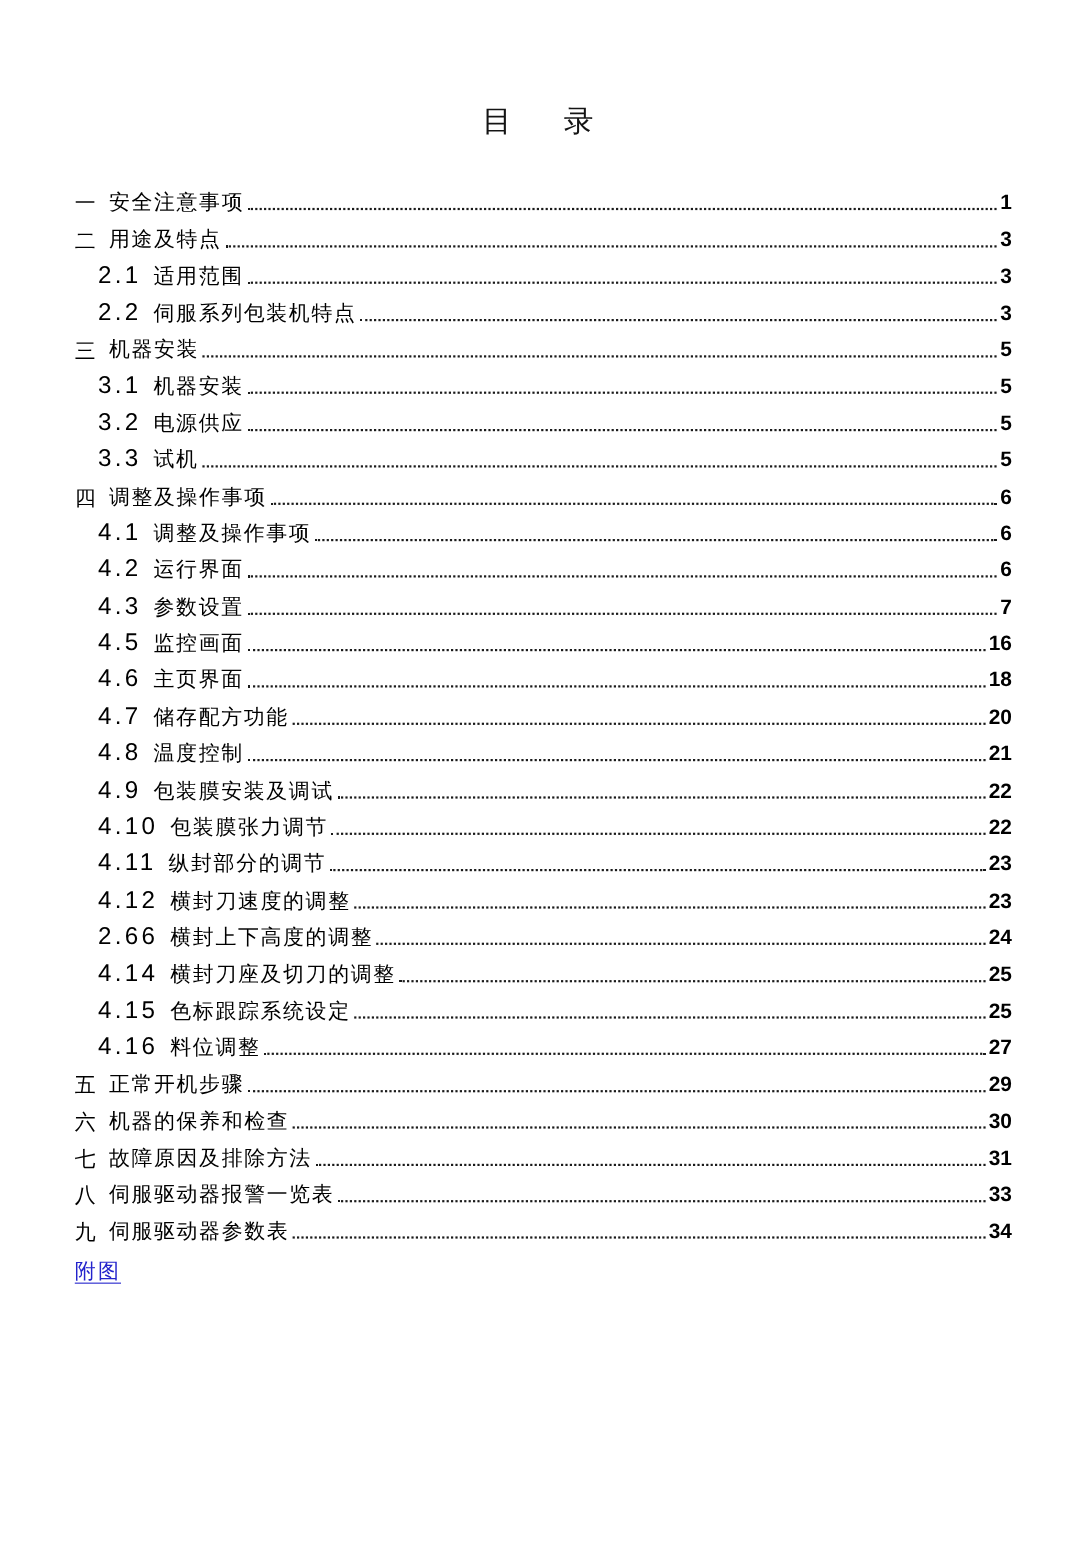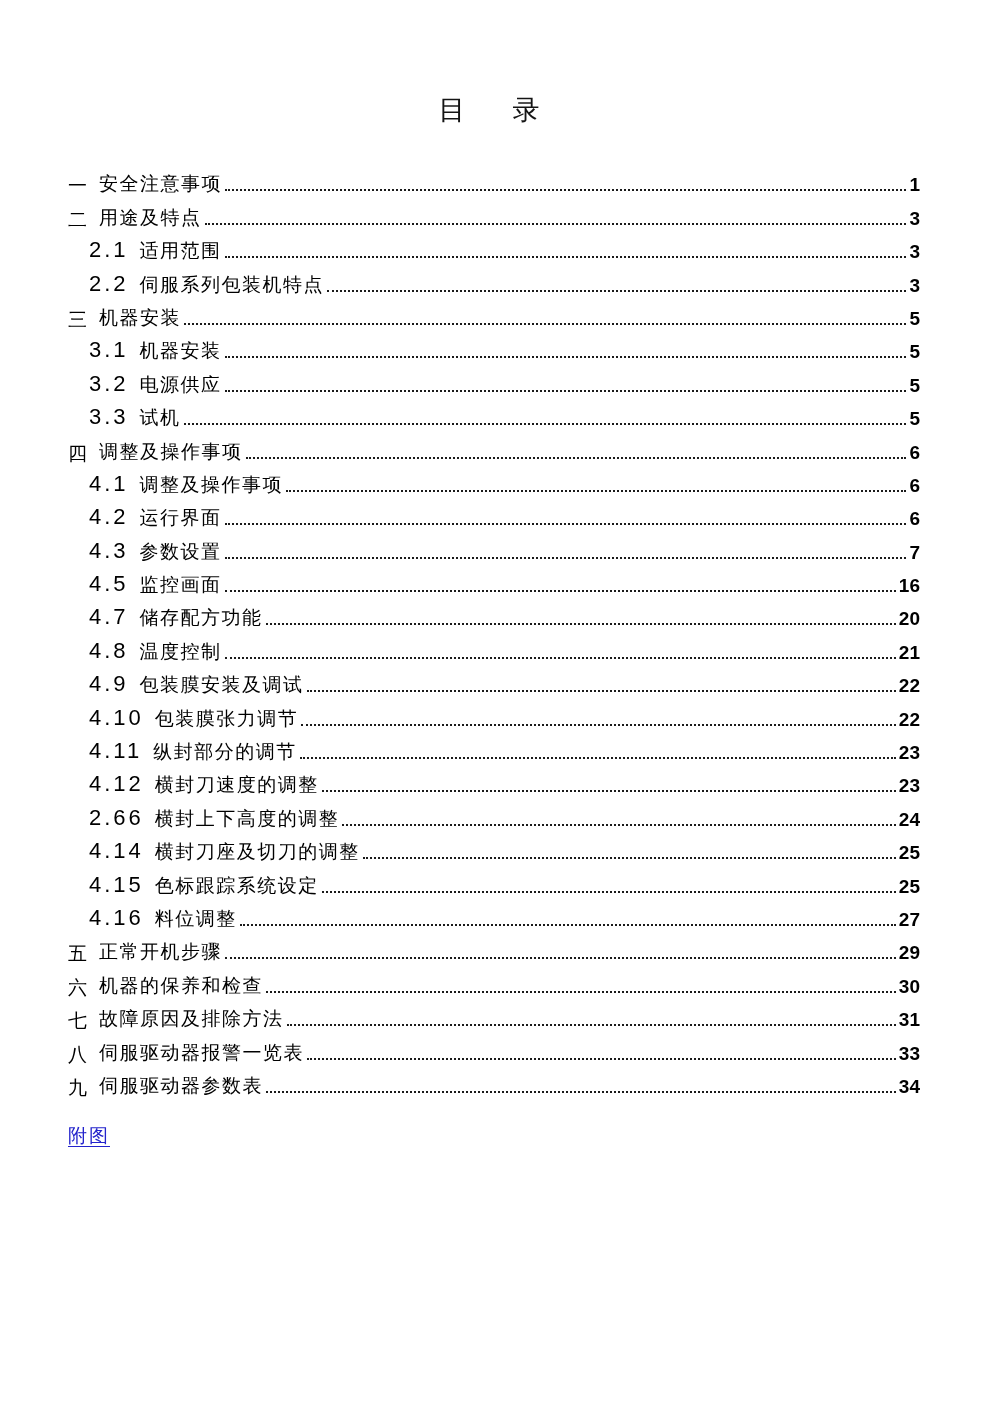--- a/index.html
+++ b/index.html
@@ -56,21 +56,21 @@
     border-bottom: 2px dotted #1a1a1a;
     margin: 0 3px 4px 3px;
     min-width: 20px;
   }
   .pagenum {
     font-weight: 700;
     font-size: 19px;
     letter-spacing: 0;
     padding-bottom: 1px;
   }
-  .appendix-row { margin-top: 26px; height: 30px; }
+  .appendix-row { margin-top: 13px; height: 30px; }
   .appendix-link {
     display: inline-block;
     font-size: 19px;
     letter-spacing: 2px;
     color: #2323cc;
     text-decoration: underline;
     text-underline-offset: 4px;
     cursor: pointer;
   }
 </style>
@@ -154,20 +154,26 @@
       <span class="leader"></span>
       <span class="pagenum">7</span>
     </div>
     <div class="toc-row lvl2">
       <span class="num">4.5</span>
       <span class="label">监控画面</span>
       <span class="leader"></span>
       <span class="pagenum">16</span>
     </div>
     <div class="toc-row lvl2">
+      <span class="num">4.6</span>
+      <span class="label">主页界面</span>
+      <span class="leader"></span>
+      <span class="pagenum">18</span>
+    </div>
+    <div class="toc-row lvl2">
       <span class="num">4.7</span>
       <span class="label">储存配方功能</span>
       <span class="leader"></span>
       <span class="pagenum">20</span>
     </div>
     <div class="toc-row lvl2">
       <span class="num">4.8</span>
       <span class="label">温度控制</span>
       <span class="leader"></span>
       <span class="pagenum">21</span>

